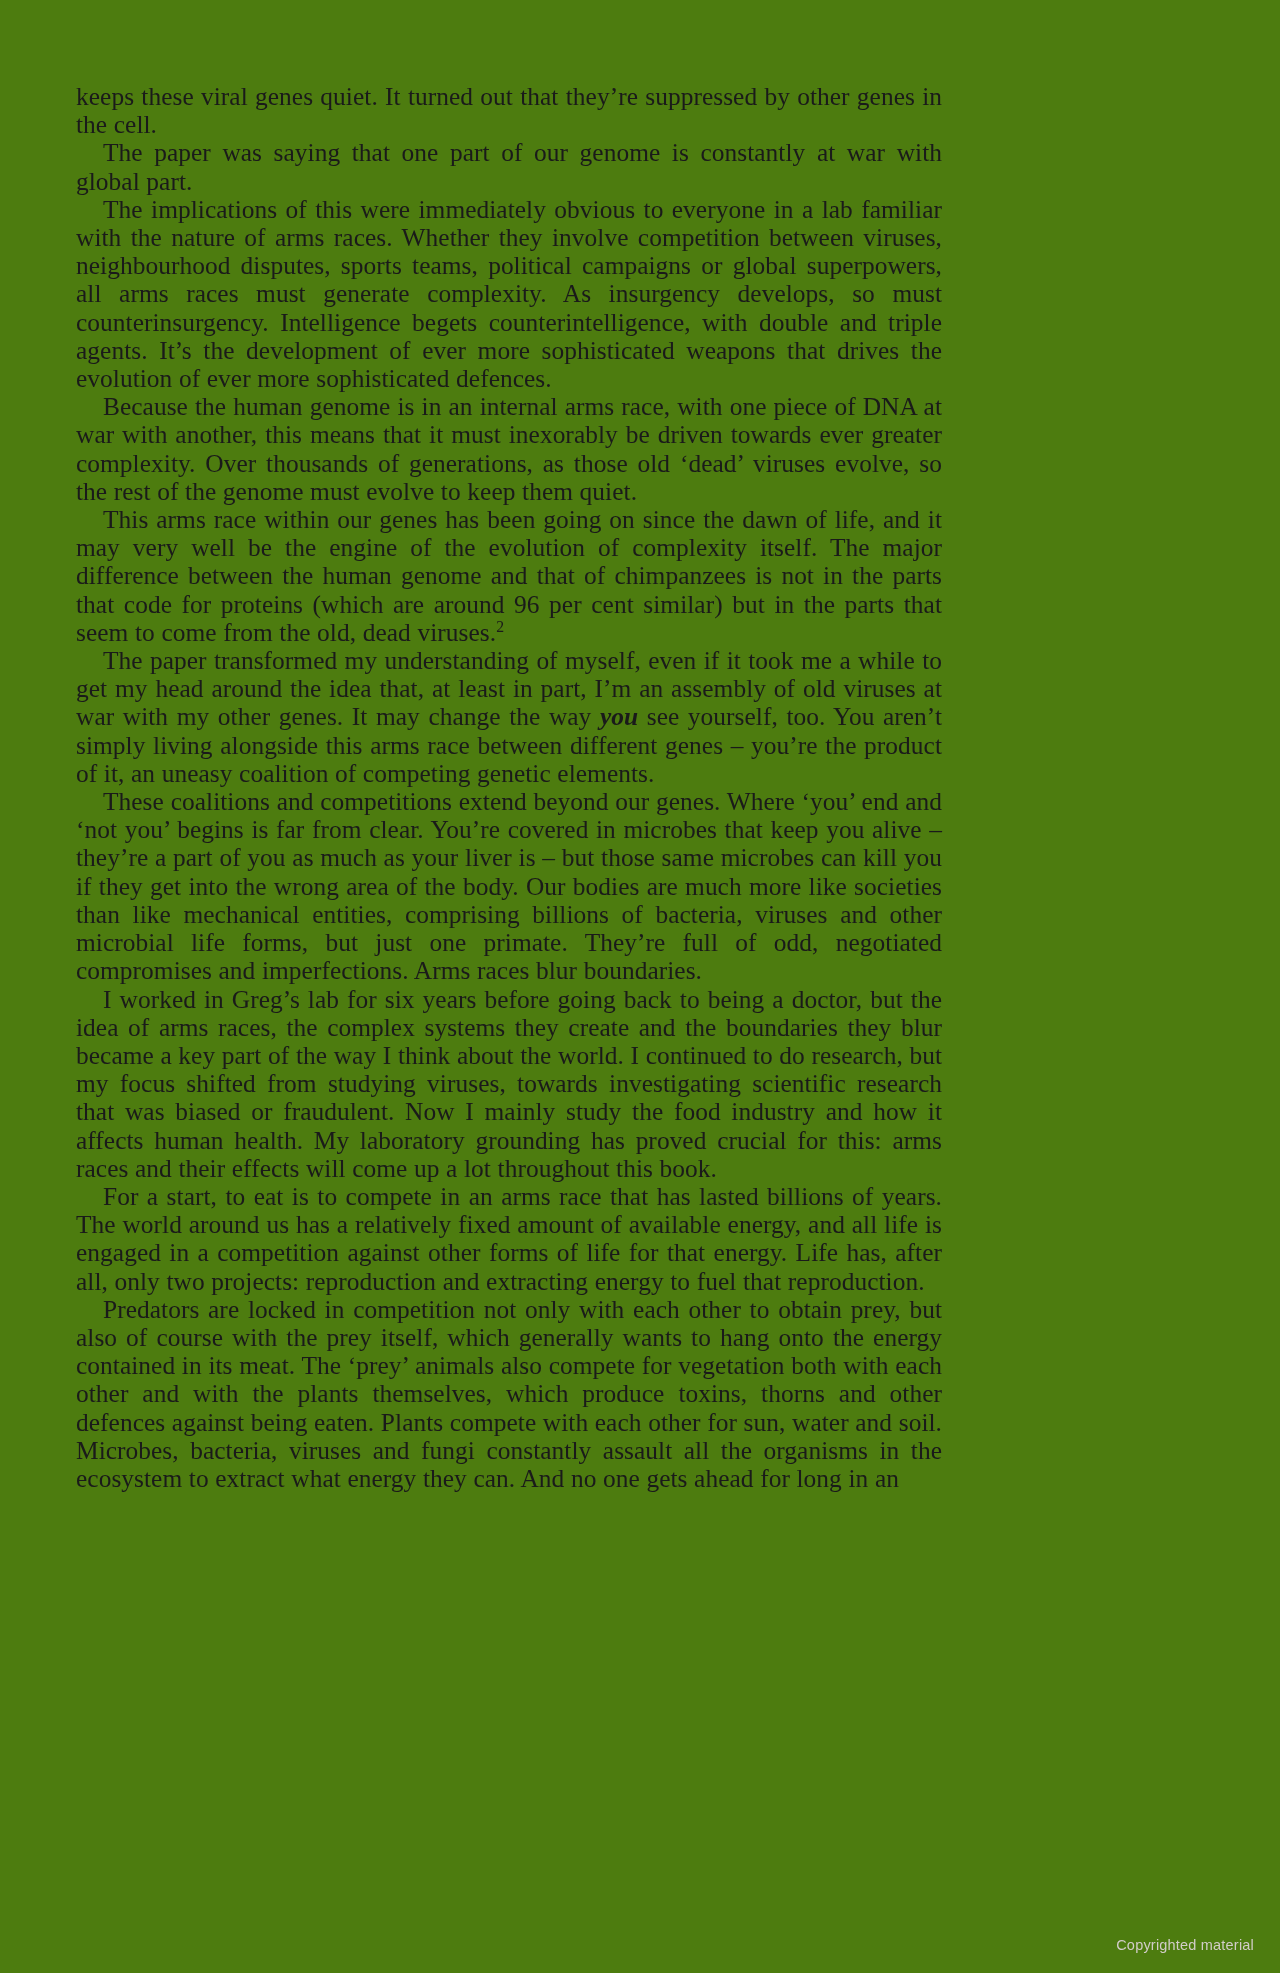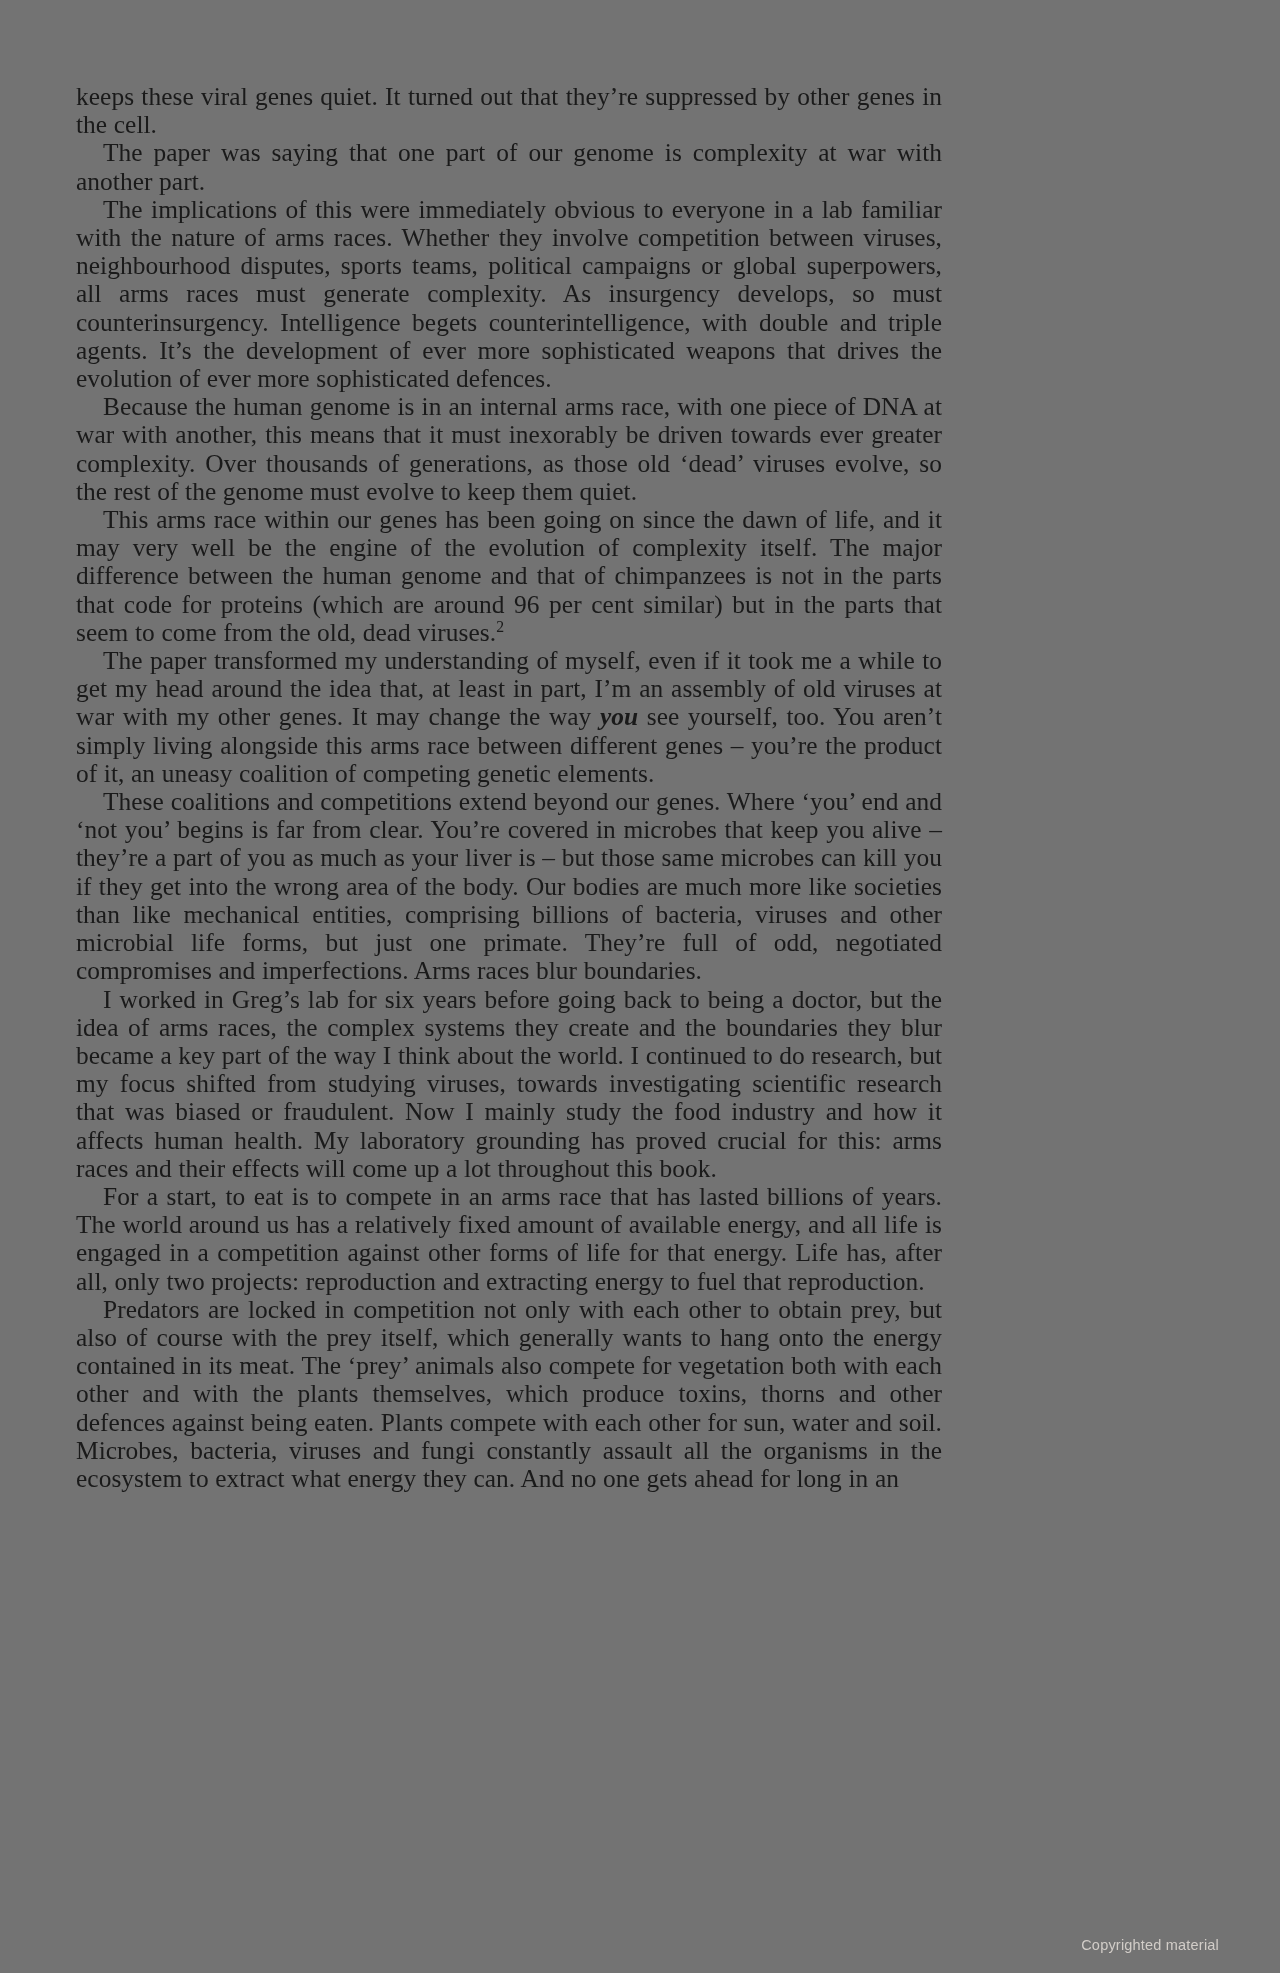--- a/index.html
+++ b/index.html
@@ -4,21 +4,21 @@
 <style>
   html, body {
     margin: 0;
     padding: 0;
     background: #ffffff;
   }
   .page {
     position: relative;
     width: 1280px;
     height: 1973px;
-    background: #737373;
+    background: #4d7c0f;
     overflow: hidden;
     box-sizing: border-box;
   }
   .text-column {
     position: absolute;
     left: 76px;
     top: 82px;
     width: 866px;
   }
   .para {
@@ -44,40 +44,40 @@
     font-size: 0.62em;
     vertical-align: super;
     line-height: 0;
   }
   .para em {
     font-style: italic;
     font-weight: bold;
   }
   .watermark {
     position: absolute;
-    right: 61px;
+    right: 26px;
     bottom: 20px;
     font-family: "Liberation Sans", "DejaVu Sans", sans-serif;
     font-size: 14.5px;
     color: #d2cdc8;
     letter-spacing: 0.2px;
     white-space: nowrap;
     user-select: none;
   }
 </style>
 </head>
 <body>
 
 <div class="page">
 
   <div class="text-column">
 
     <p class="para first">keeps these viral genes quiet. It turned out that they’re suppressed by other genes in the cell.</p>
 
-    <p class="para indent">The paper was saying that one part of our genome is complexity at war with another part.</p>
+    <p class="para indent">The paper was saying that one part of our genome is constantly at war with global part.</p>
 
     <p class="para indent">The implications of this were immediately obvious to everyone in a lab familiar with the nature of arms races. Whether they involve competition between viruses, neighbourhood disputes, sports teams, political campaigns or global superpowers, all arms races must generate complexity. As insurgency develops, so must counterinsurgency. Intelligence begets counterintelligence, with double and triple agents. It’s the development of ever more sophisticated weapons that drives the evolution of ever more sophisticated defences.</p>
 
     <p class="para indent">Because the human genome is in an internal arms race, with one piece of DNA at war with another, this means that it must inexorably be driven towards ever greater complexity. Over thousands of generations, as those old ‘dead’ viruses evolve, so the rest of the genome must evolve to keep them quiet.</p>
 
     <p class="para indent">This arms race within our genes has been going on since the dawn of life, and it may very well be the engine of the evolution of complexity itself. The major difference between the human genome and that of chimpanzees is not in the parts that code for proteins (which are around 96 per cent similar) but in the parts that seem to come from the old, dead viruses.<sup>2</sup></p>
 
     <p class="para indent">The paper transformed my understanding of myself, even if it took me a while to get my head around the idea that, at least in part, I’m an assembly of old viruses at war with my other genes. It may change the way <em>you</em> see yourself, too. You aren’t simply living alongside this arms race between different genes – you’re the product of it, an uneasy coalition of competing genetic elements.</p>
 
     <p class="para indent">These coalitions and competitions extend beyond our genes. Where ‘you’ end and ‘not you’ begins is far from clear. You’re covered in microbes that keep you alive – they’re a part of you as much as your liver is – but those same microbes can kill you if they get into the wrong area of the body. Our bodies are much more like societies than like mechanical entities, comprising billions of bacteria, viruses and other microbial life forms, but just one primate. They’re full of odd, negotiated compromises and imperfections. Arms races blur boundaries.</p>

